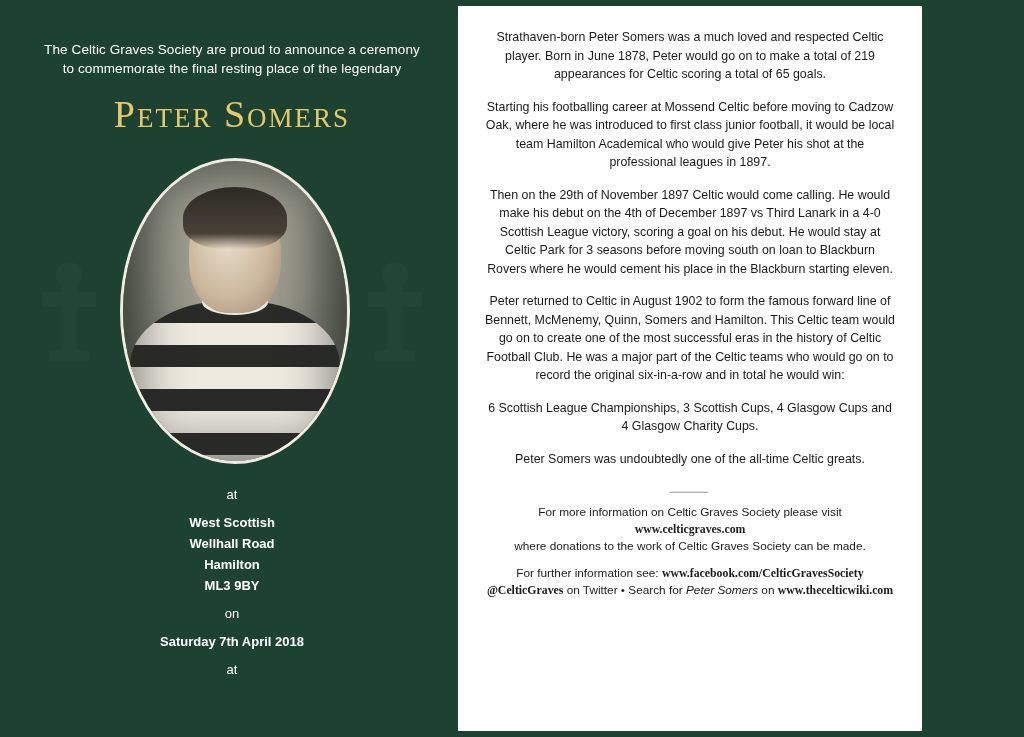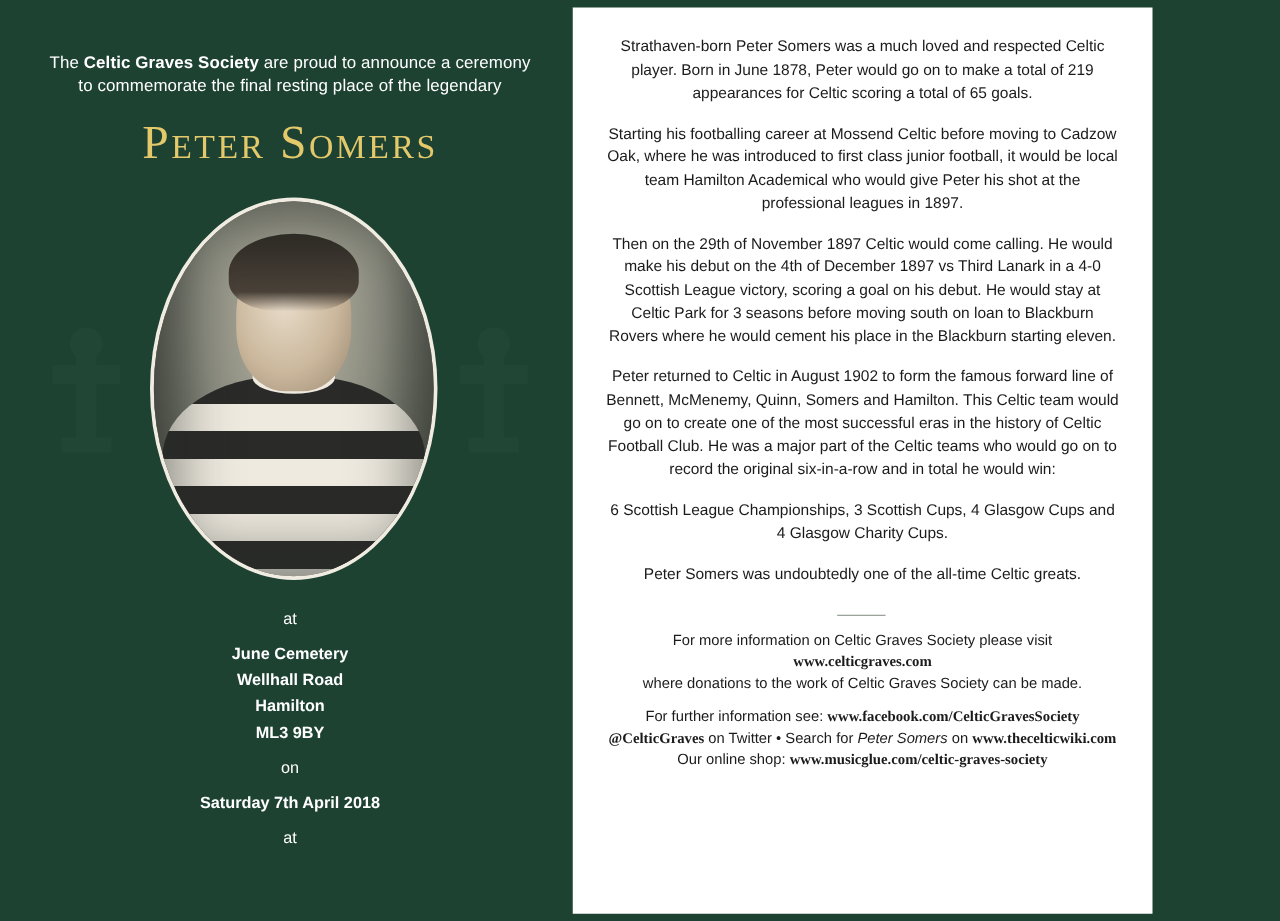--- a/index.html
+++ b/index.html
@@ -32,21 +32,21 @@
     padding: 26px 24px 10px 24px;
     text-align: center;
     overflow: hidden;
   }
   .intro {
     font-size: 13.5px;
     line-height: 19px;
     letter-spacing: .1px;
     margin: 8px 0 0 0;
   }
-  .intro b { font-weight: bold; margin-top: 36px; }
+  .intro b { font-weight: normal; margin-top: 36px; }
   .name {
     margin-top: 14px;
     font-family: "Liberation Serif", serif;
     font-size: 38px;
     letter-spacing: 2px;
     color: #e4c96b;
     font-variant: small-caps;
     font-weight: normal;
   }
   .portrait-wrap {
@@ -237,21 +237,21 @@
         <div class="ph-collar"></div>
         <div class="ph-head"></div>
         <div class="ph-hair"></div>
         <div class="ph-vign"></div>
       </div>
     </div>
 
     <div class="details">
       <div class="word">at</div>
       <div class="spacer"></div>
-      <div class="strong">June Cemetery</div>
+      <div class="strong">West Scottish</div>
       <div class="strong">Wellhall Road</div>
       <div class="strong">Hamilton</div>
       <div class="strong">ML3 9BY</div>
       <div class="spacer"></div>
       <div class="word">on</div>
       <div class="spacer"></div>
       <div class="strong">Saturday 7th April 2018</div>
       <div class="spacer"></div>
       <div class="word">at</div>
       <div class="spacer"></div>
@@ -275,19 +275,16 @@
       <div>where donations to the work of Celtic Graves Society can be made.</div>
     </div>
 
     <div class="info">
       <div>
         <span>For further information see: </span><b>www.facebook.com/CelticGravesSociety</b>
       </div>
       <div>
         <b>@CelticGraves</b><span> on Twitter  •  Search for </span><i>Peter Somers</i><span> on </span><b>www.thecelticwiki.com</b>
       </div>
-      <div>
-        <span>Our online shop: </span><b>www.musicglue.com/celtic-graves-society</b>
-      </div>
     </div>
 
   </div>
 </div>
 
 </body></html>

